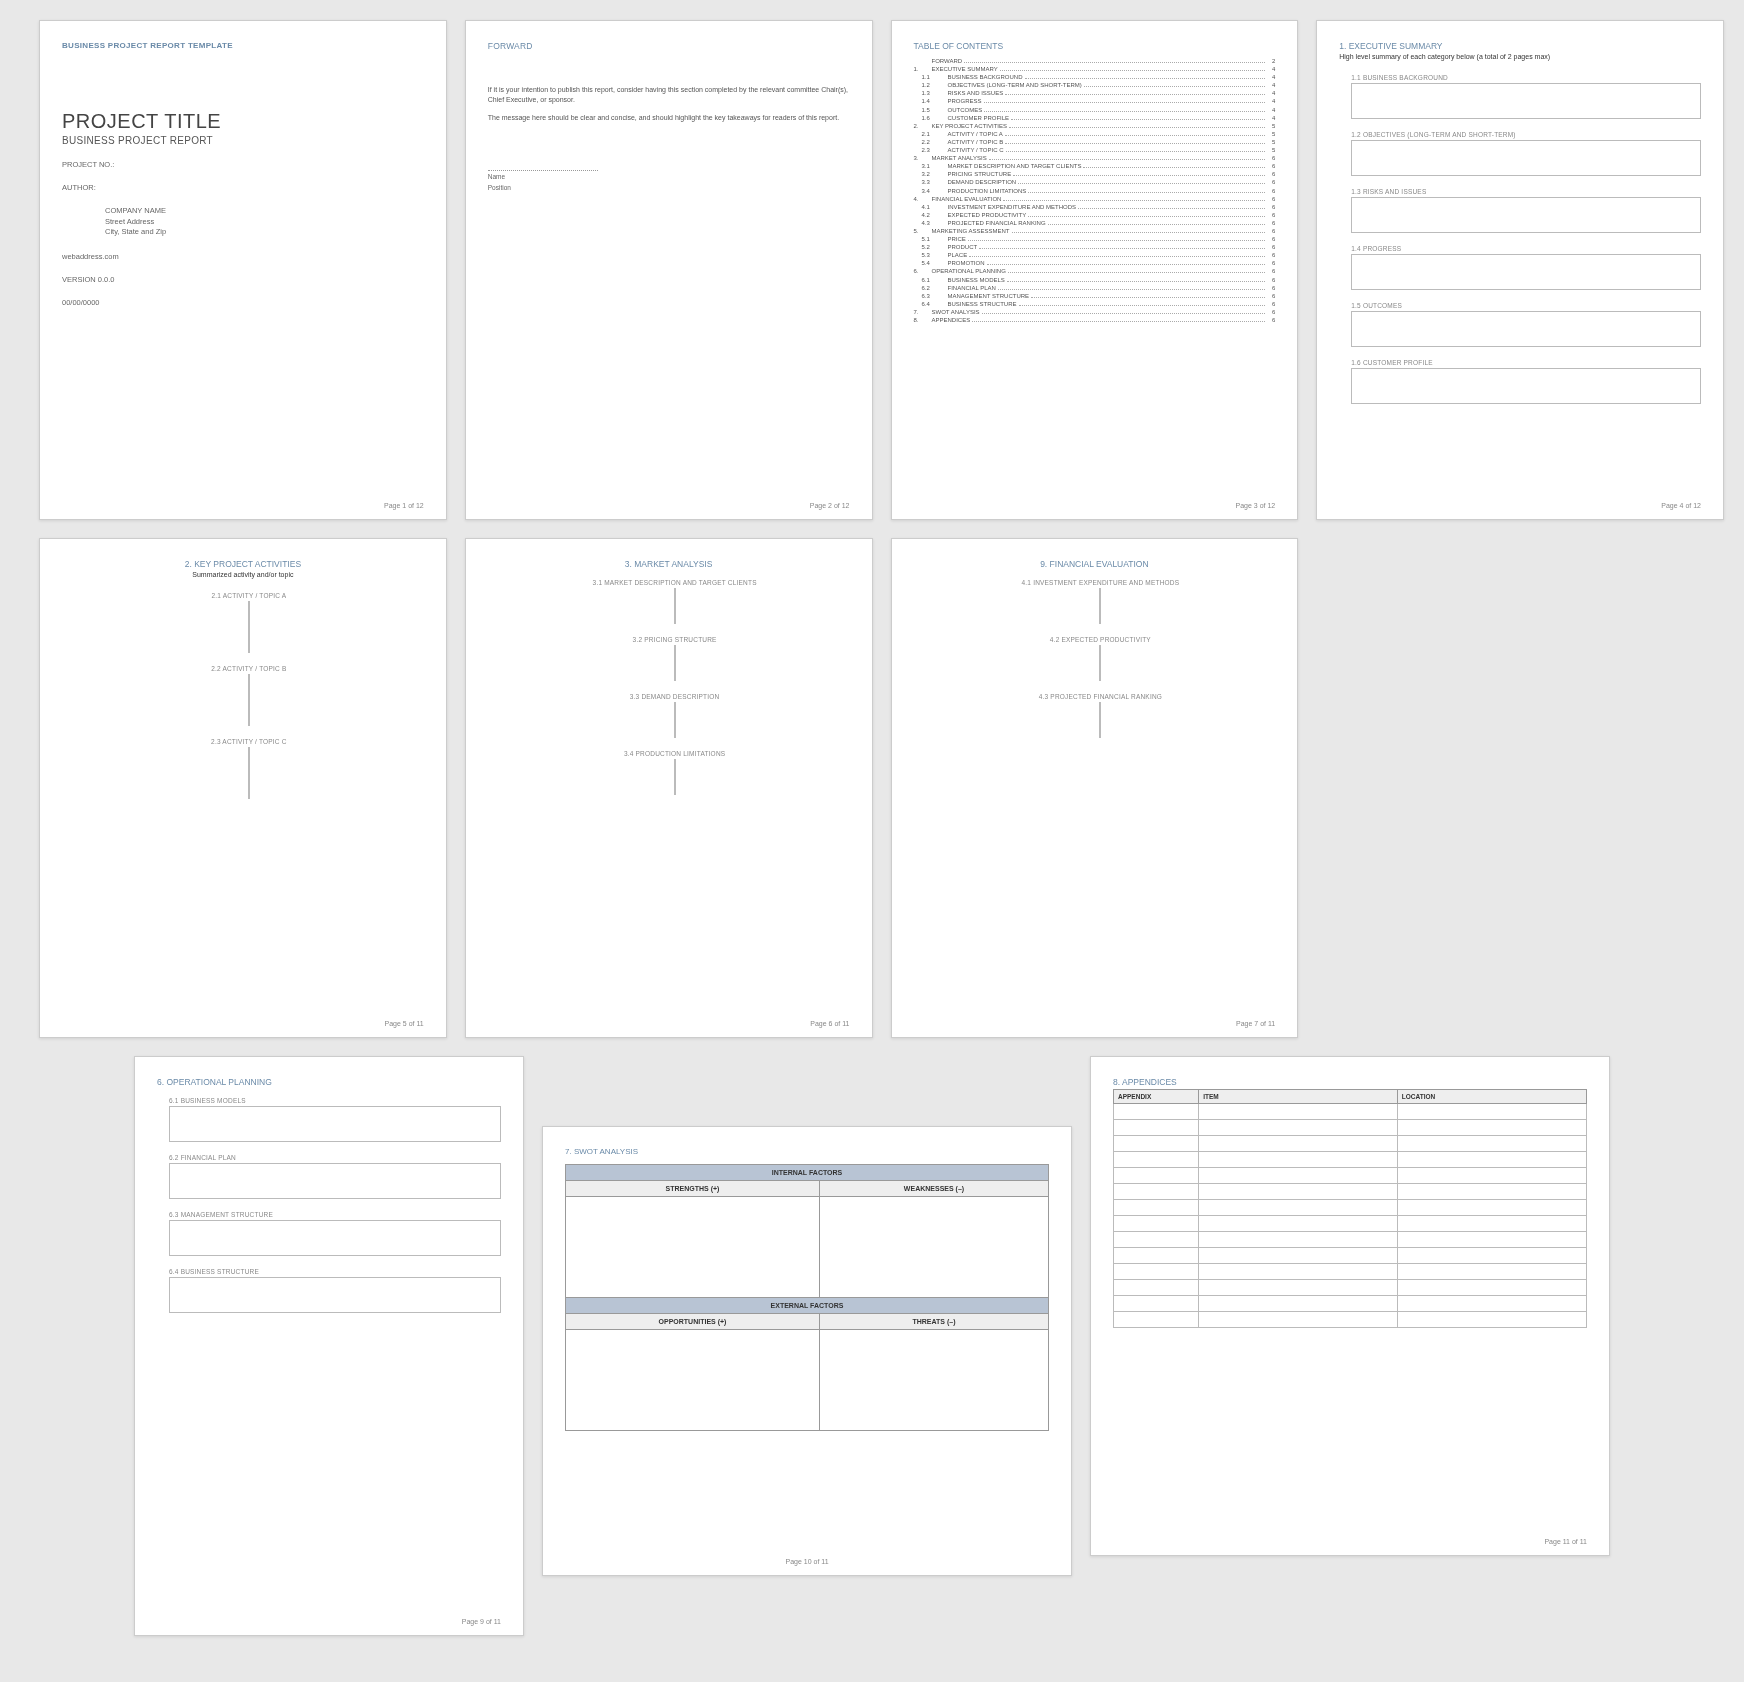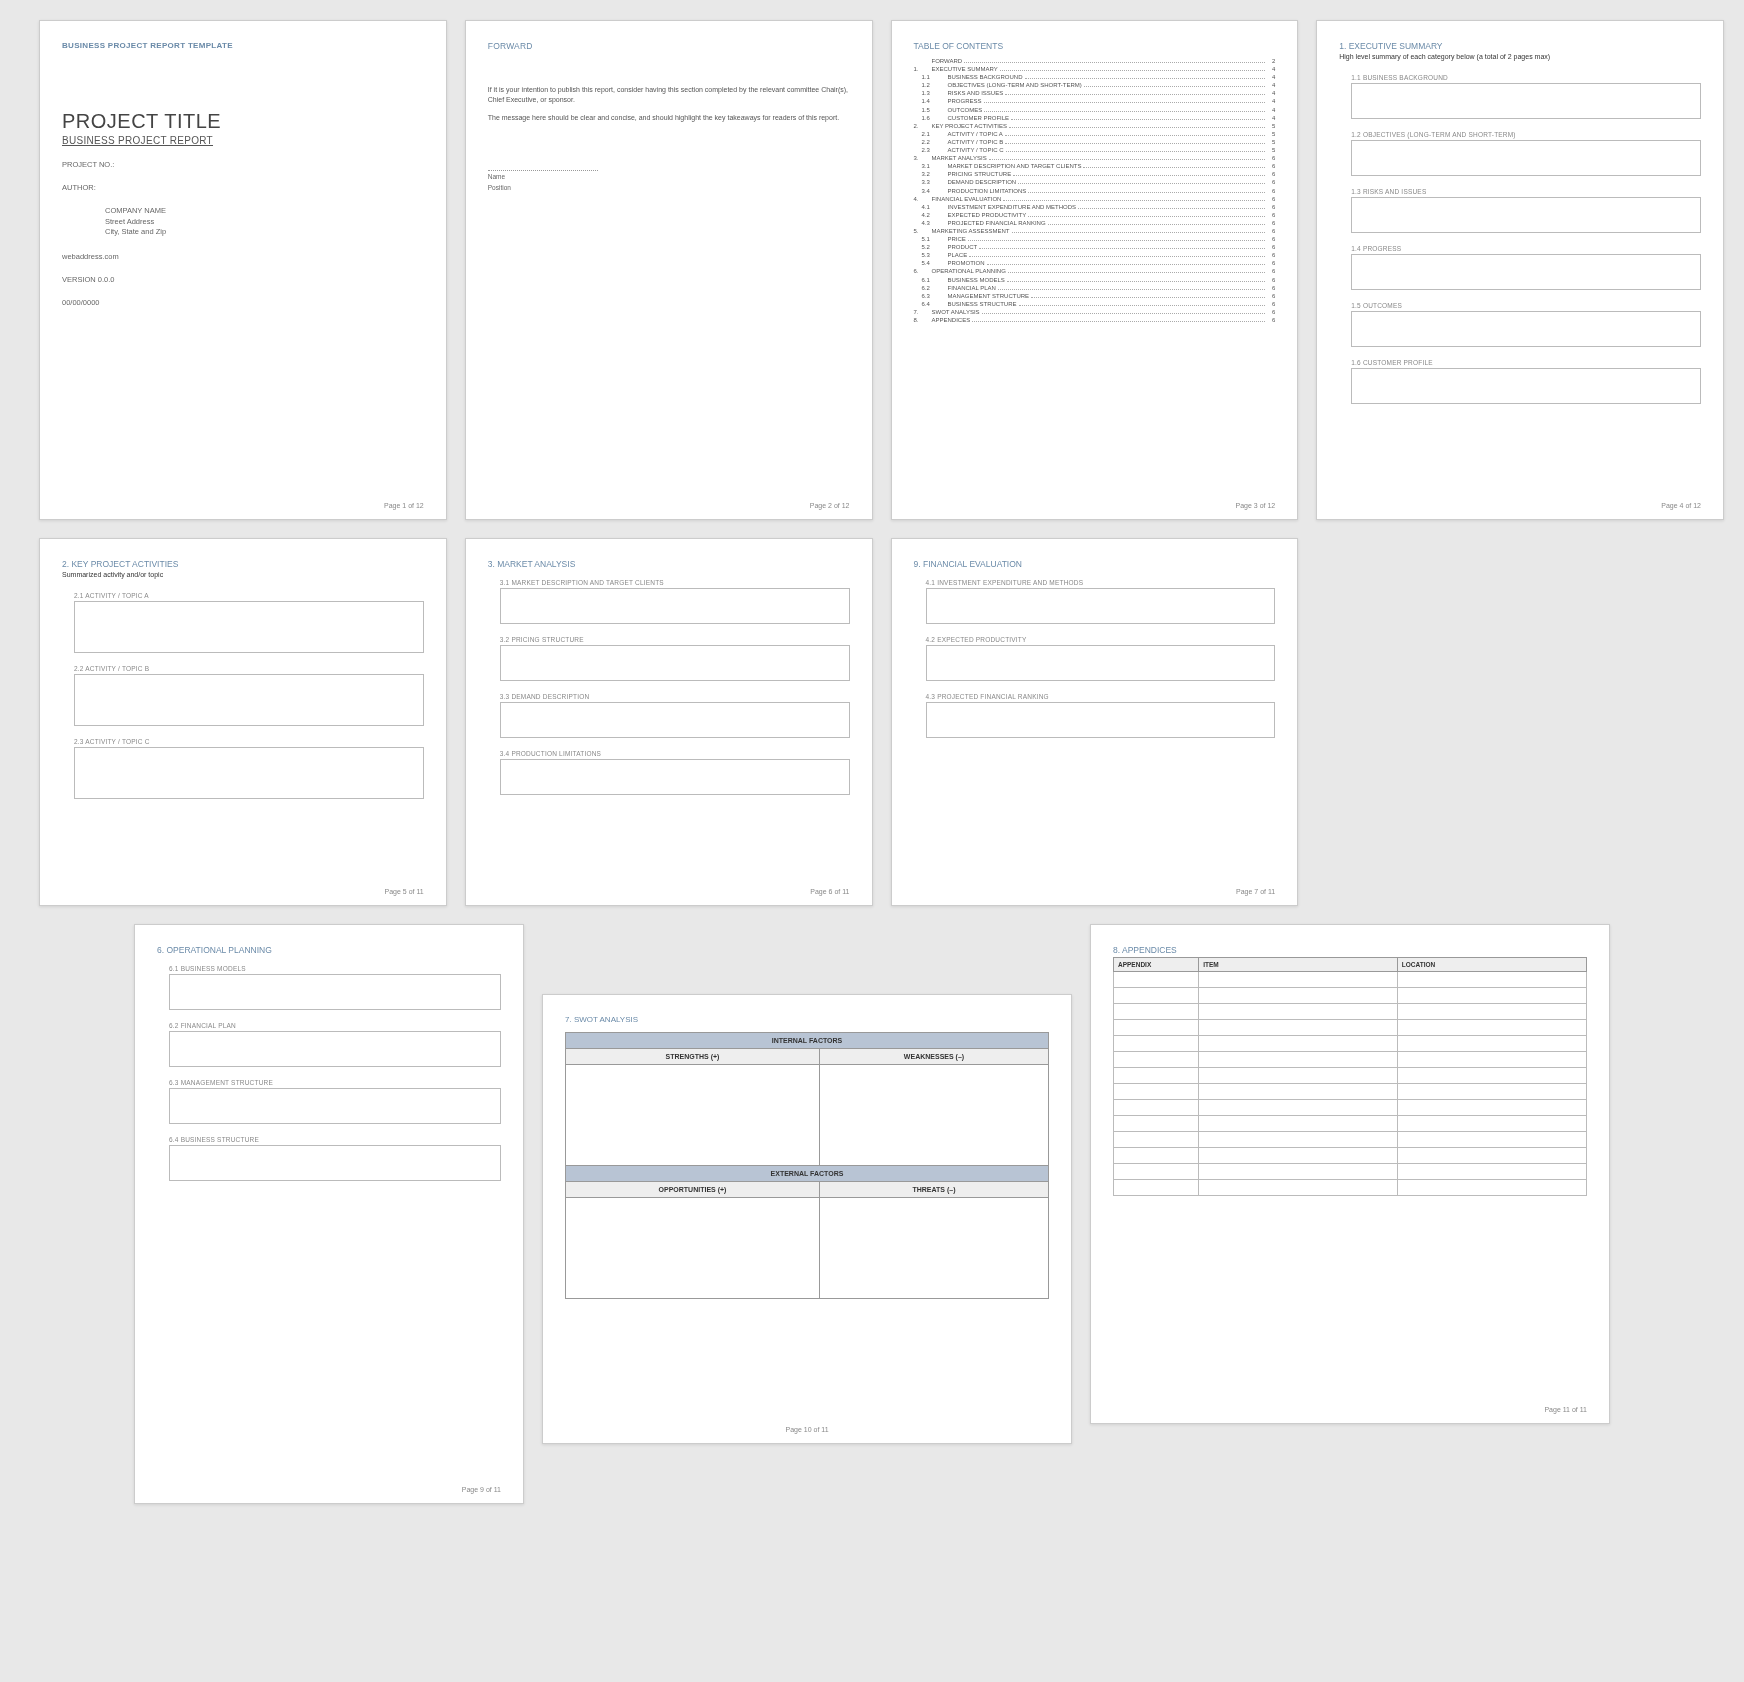--- a/index.html
+++ b/index.html
@@ -30,21 +30,21 @@
     background: #fff;
     border: 1px solid #ccc;
     box-shadow: 0 1px 3px rgba(0,0,0,0.1);
     padding: 20px 22px;
     position: relative;
     box-sizing: border-box;
     display: flex;
     flex-direction: column;
   }
   .page.h1 { height: 500px; }
-  .page.h2 { height: 368px; }
+  .page.h2 { height: 500px; align-items: center; }
   .page.h9 { height: 580px; width: 390px; }
   .page.h10 { height: 450px; width: 530px; margin-top: 70px; }
   .page.h11 { height: 500px; width: 520px; }
   .footer {
     position: absolute;
     bottom: 10px;
     right: 22px;
     font-size: 7px;
     color: #888;
   }
@@ -58,21 +58,20 @@
     font-size: 20px;
     color: #444;
     margin-top: 60px;
     letter-spacing: 0.5px;
   }
   .subtitle {
     font-size: 10px;
     color: #555;
     margin-top: 2px;
     letter-spacing: 0.3px;
-    text-decoration: underline;
   }
   .meta-line {
     font-size: 7.5px;
     color: #666;
     margin-top: 14px;
   }
   .meta-group { margin-top: 14px; margin-left: 43px; }
   .meta-group div { font-size: 7.5px; color: #666; line-height: 1.4; }
   .section-title {
     font-size: 8.5px;

